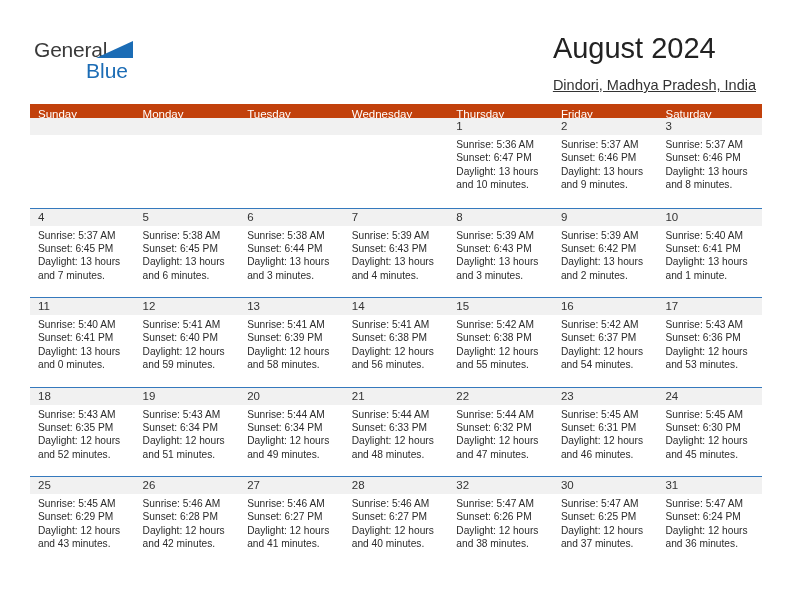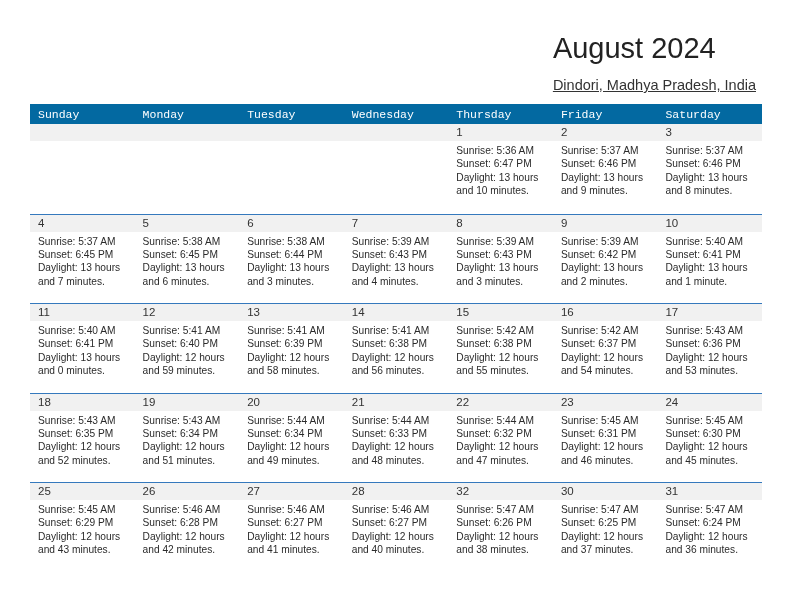--- a/index.html
+++ b/index.html
@@ -88,23 +88,22 @@
 
   
   .calendar {
     position: absolute;
     left: 30px;
     top: 104px;
     width: 732px;
   }
   .dow-row {
     display: flex;
-    background: #0369a1;
-    height: 20px;
-    font-family: Liberation Mono, monospace;
+    background: #c2410c;
+    height: 14px;
   }
   .dow-cell {
     flex: 1 1 0;
     color: #ffffff;
     font-size: 11.5px;
     line-height: 21px;
     padding-left: 8px;
     box-sizing: border-box;
     overflow: hidden;
     white-space: nowrap;
@@ -147,20 +146,25 @@
     white-space: nowrap;
   }
 </style>
 </head>
 <body>
 
 <div class="page">
 
   <div class="header">
 
+    <div class="brand">
+      <span class="brand-general">General</span>
+      <span class="brand-triangle"></span>
+      <span class="brand-blue">Blue</span>
+    </div>
 
     <div class="title-block">
       <div class="month-title">August 2024</div>
       <div class="location-sub">Dindori, Madhya Pradesh, India</div>
     </div>
 
   </div>
 
   <div class="calendar">
 

